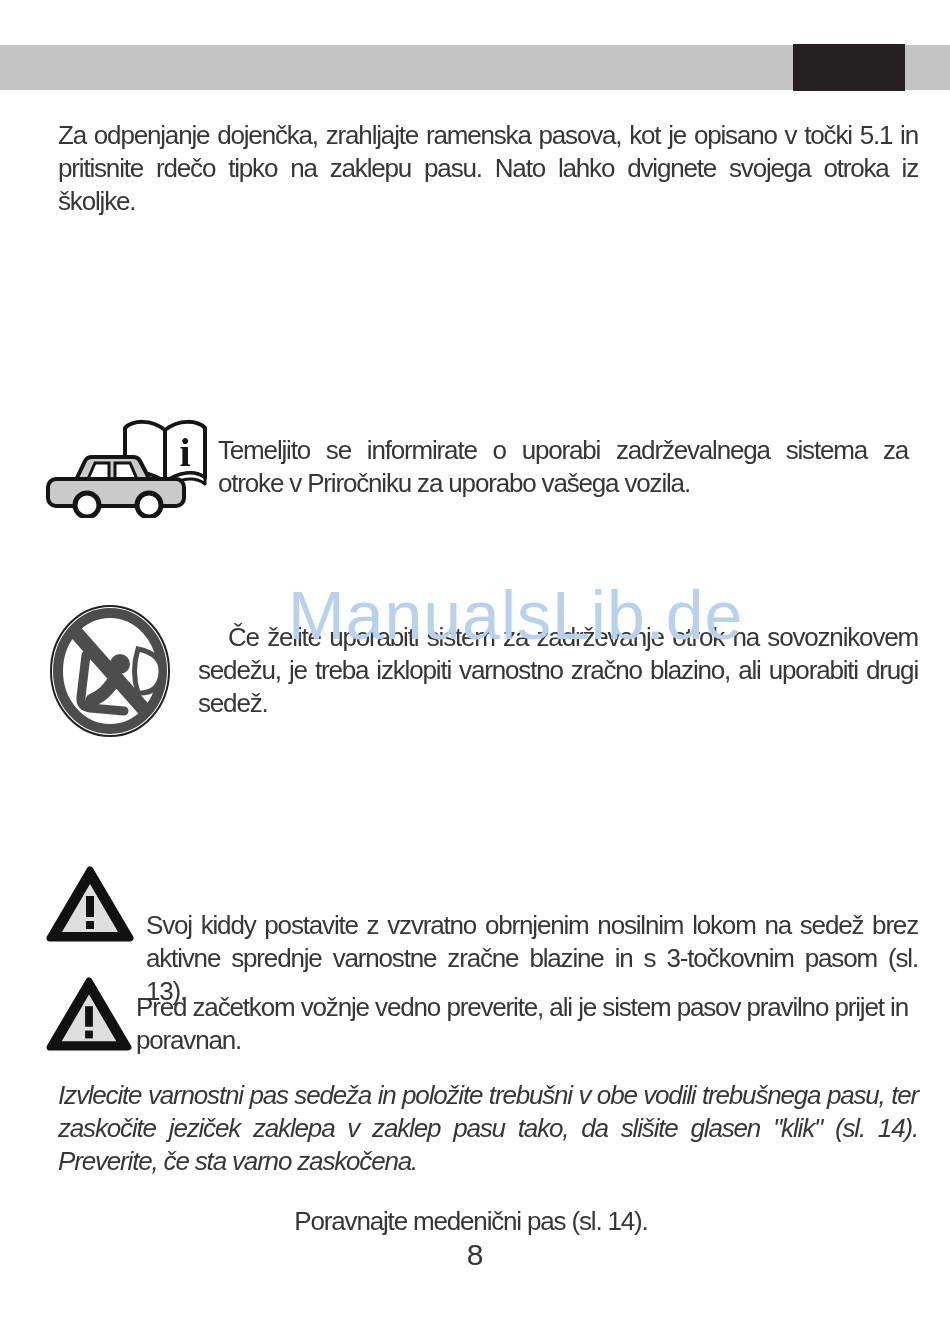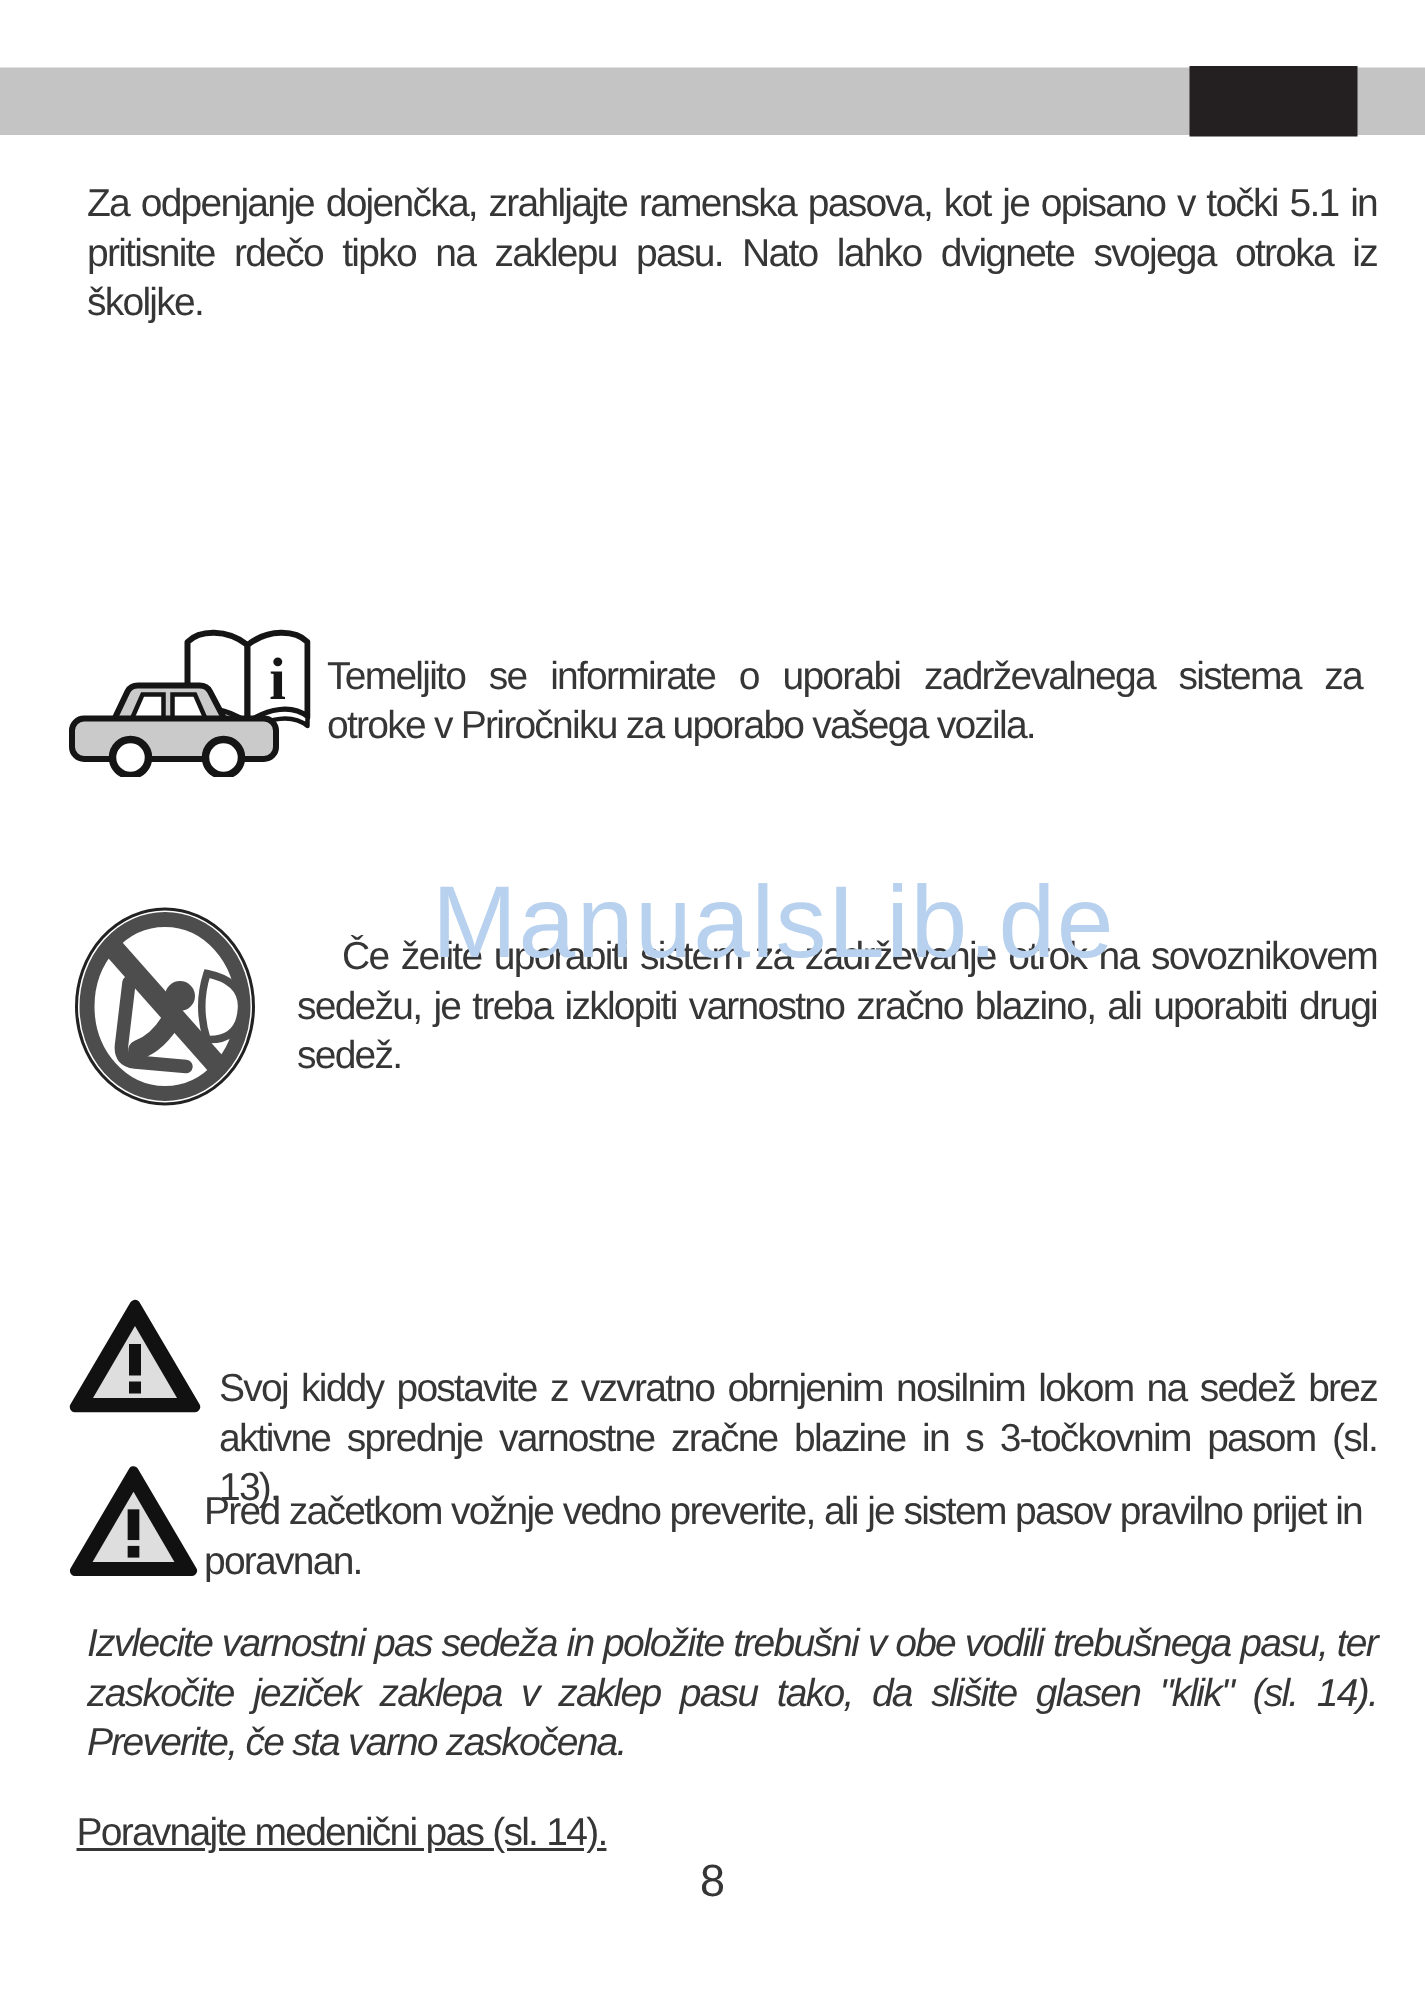--- a/index.html
+++ b/index.html
@@ -28,21 +28,21 @@
     font-size:26px;
     line-height:33px;
     letter-spacing:-0.045em;
     color:#363636;
     text-align:justify;
     margin:13px;
   }
   .p-unbuckle{ left:45px; top:106px; width:860px; }
   .p-install { left:45px; top:522px; width:860px; }
   .p-belt    { left:45px; top:1066px; width:860px;font-style:italic; }
-  .p-lap     { left:38px; top:1192px; width:860px; text-align:left;text-decoration:underline; }
+  .p-lap     { left:28px; top:1192px; width:860px; text-align:center; }
 
   .icon-box{ position:absolute; }
   .icon-vehicle-manual{ left:45px; top:418px; width:162px; height:100px; }
   .txt-vehicle-manual { left:205px; top:421px; width:690px; }
 
   .icon-airbag{ left:48px; top:603px; width:124px; height:136px; }
   .txt-airbag { left:185px; top:608px; width:720px; text-indent:30px; }
 
   .icon-warn1{ left:46px; top:864px; width:88px; height:82px; }
   .txt-warn1 { left:133px; top:896px; width:772px; }

